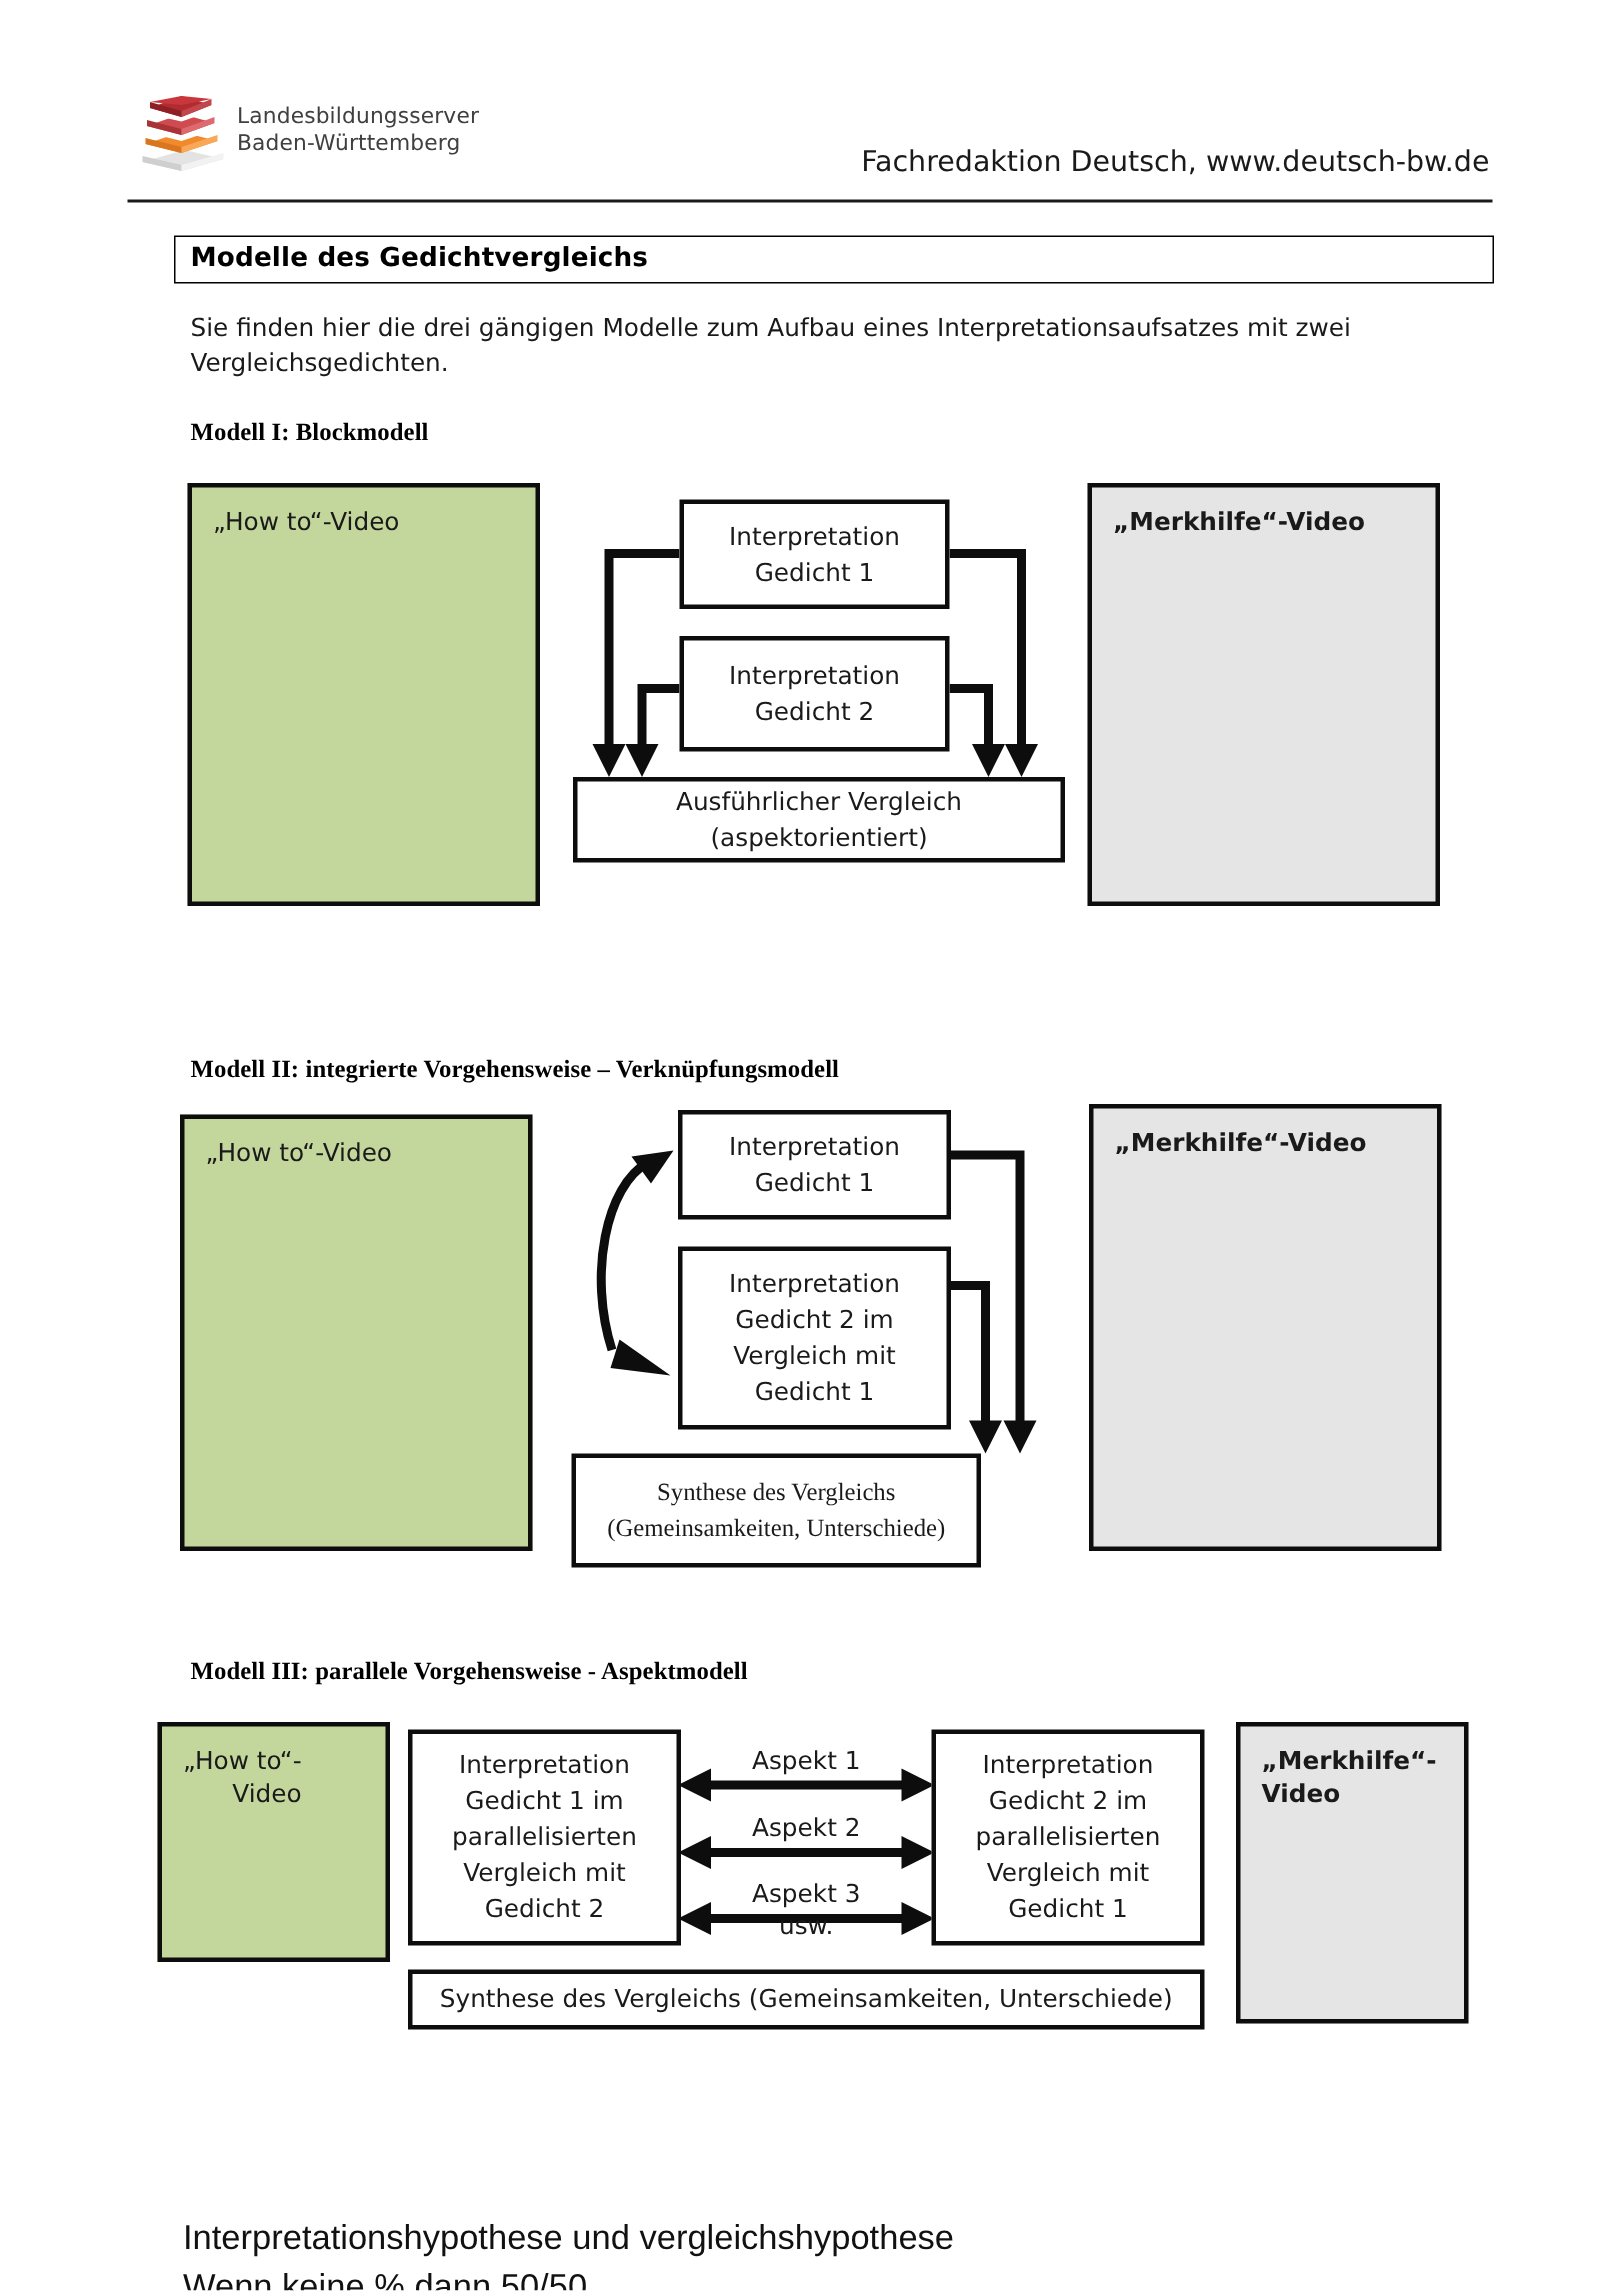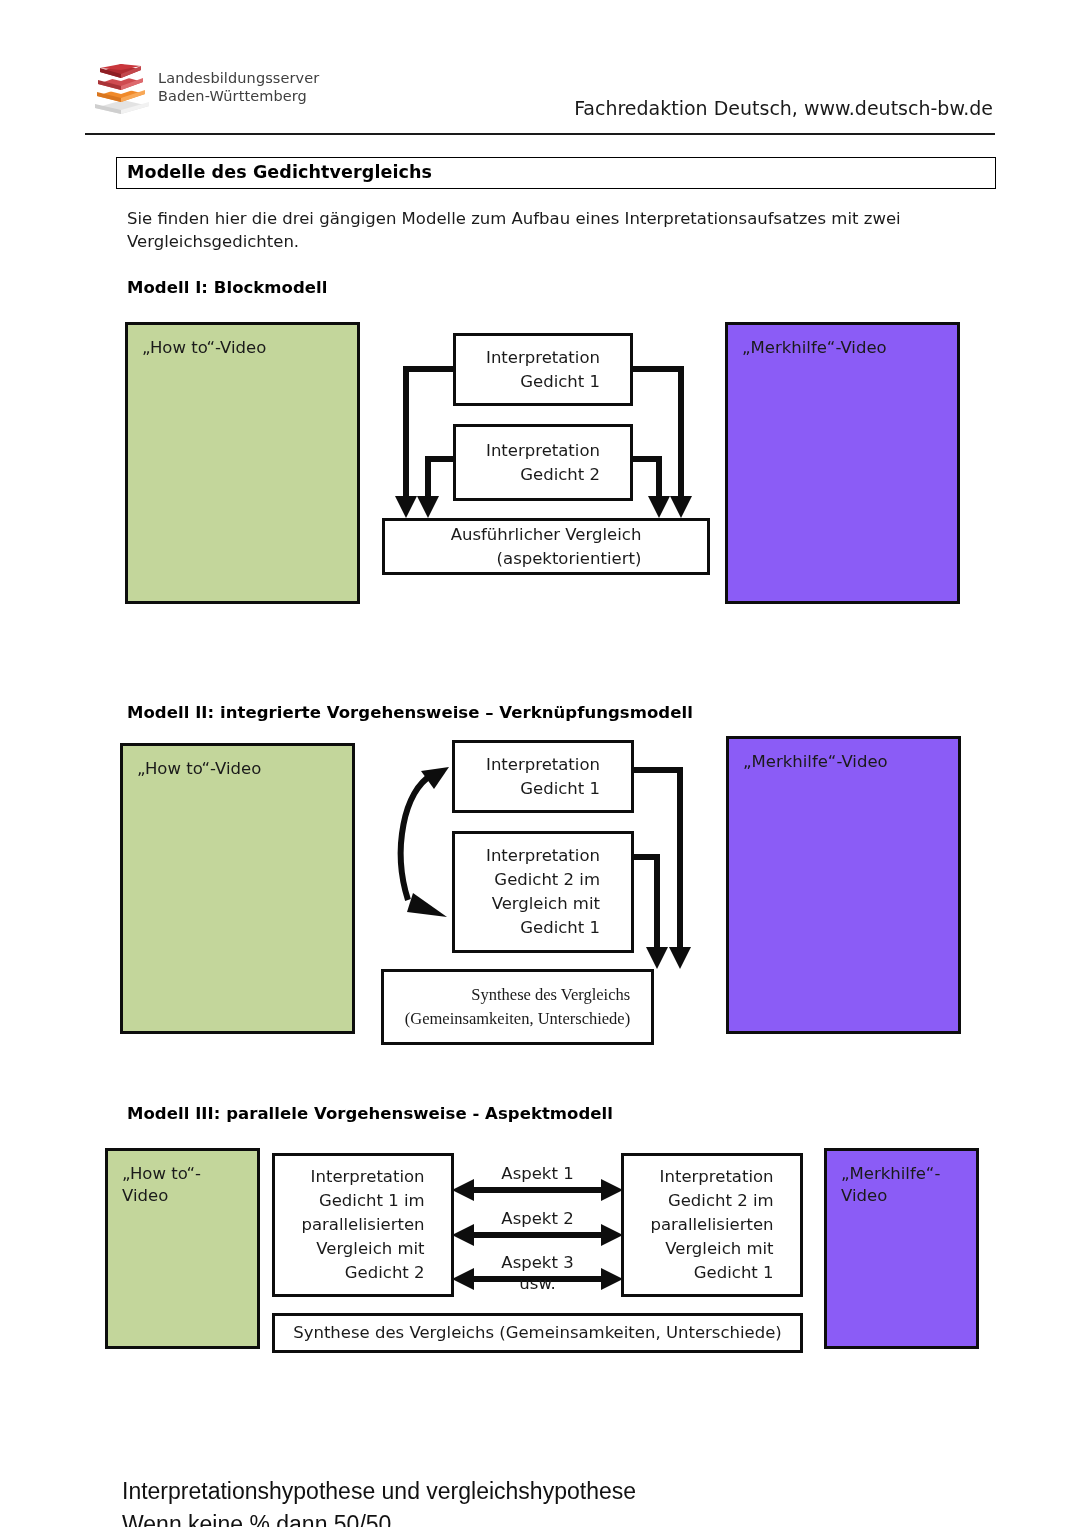--- a/index.html
+++ b/index.html
@@ -85,36 +85,37 @@
     color: #1a1a1a;
   }
 
   
   .model-heading {
     position: absolute;
     font-size: 16.5px;
     font-weight: bold;
     white-space: nowrap;
     letter-spacing: 0.05px;
+    font-family: Liberation Serif, serif;
   }
   #heading-1 { left: 127px; top: 278px; }
   #heading-2 { left: 127px; top: 703px; }
   #heading-3 { left: 127px; top: 1104px; }
 
   
   .vbox {
     position: absolute;
     box-sizing: border-box;
     border: 3px solid #0d0d0d;
     font-size: 16.5px;
     line-height: 22px;
     color: #1a1a1a;
   }
   .vbox.green { background: #c3d69b; }
-  .vbox.orange { background: #8b5cf6; }
+  .vbox.orange { background: #e5e5e5; font-weight: bold; }
   .vbox .vlabel {
     position: absolute;
     left: 14px;
     top: 12px;
     white-space: pre-line;
   }
 
   .pbox {
     position: absolute;
     box-sizing: border-box;
@@ -122,21 +123,21 @@
     border: 3px solid #0d0d0d;
     display: flex;
     align-items: center;
     justify-content: center;
     text-align: center;
     font-size: 16.5px;
     line-height: 24px;
     color: #1a1a1a;
     z-index: 3;
   }
-  .pbox span { display: block; white-space: pre-line; text-align: right; }
+  .pbox span { display: block; white-space: pre-line; }
 
   .svg-layer {
     position: absolute;
     left: 0;
     top: 0;
     width: 1080px;
     height: 1527px;
     pointer-events: none;
     z-index: 2;
   }
@@ -285,21 +286,21 @@
 
     <g fill="none" stroke="#0d0d0d" stroke-width="6" stroke-linecap="butt">
       <path d="M432,775 C404,790 392,850 408,900"></path>
     </g>
     <g fill="#0d0d0d">
       <polygon points="449,767 421,771 434,789"></polygon>
       <polygon points="447,917 413,893 407,912"></polygon>
     </g>
   </svg>
 
-  <div class="vbox green" style="left:105px; top:1148px; width:155px; height:201px;">
+  <div class="vbox green" style="left:105px; top:1148px; width:155px; height:160px;text-align:right;">
     <div class="vlabel">„How to“-
 Video</div>
   </div>
   <div class="vbox orange" style="left:824px; top:1148px; width:155px; height:201px;">
     <div class="vlabel">„Merkhilfe“-
 Video</div>
   </div>
 
   <div class="pbox" style="left:272px; top:1153px; width:182px; height:144px;">
     <span>Interpretation

